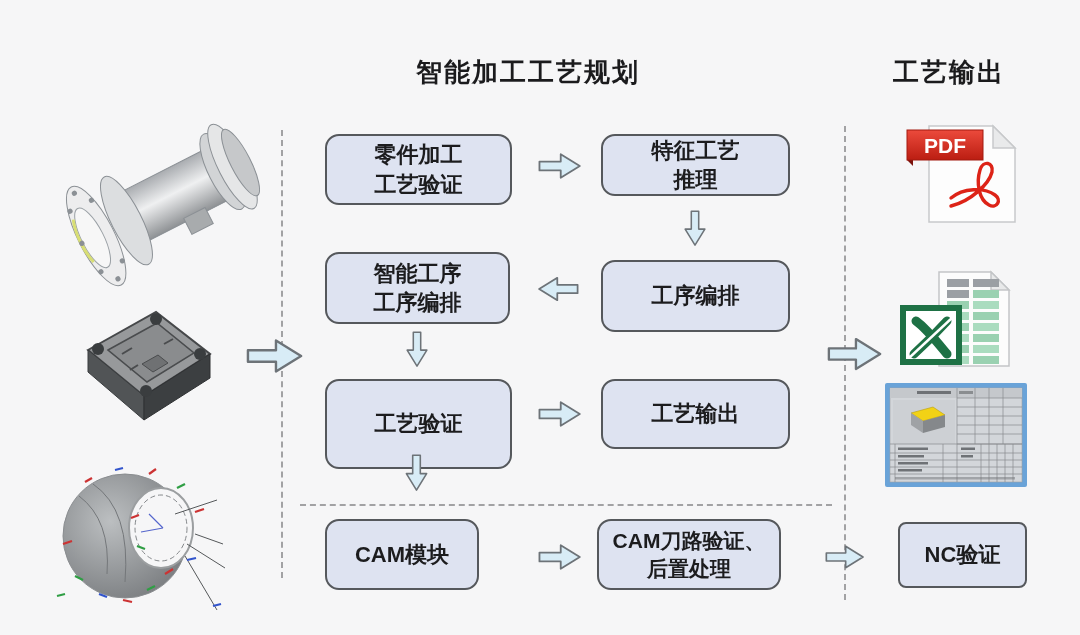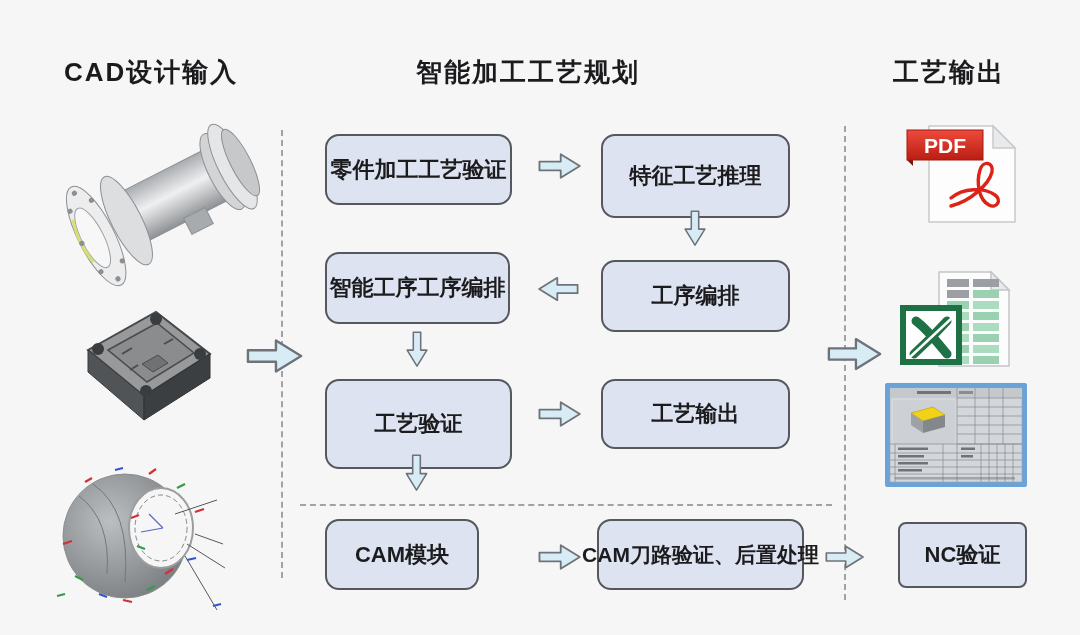--- a/index.html
+++ b/index.html
@@ -9,66 +9,65 @@
     font-family:"Liberation Sans","DejaVu Sans",sans-serif;
   }
   .hdr{
     position:absolute;font-size:26px;font-weight:bold;color:#1b1b1d;
     letter-spacing:2px;white-space:nowrap;
   }
   .vdash{position:absolute;width:0;border-left:2px dashed #a2a2a4;}
   .hdash{position:absolute;height:0;border-top:2px dashed #a2a2a4;}
   .fbox{
     position:absolute;background:#dee3f1;border:2.5px solid #55585c;
-    border-radius:14px;display:flex;flex-direction:row;align-items:center;
+    border-radius:14px;display:flex;flex-direction:column;align-items:center;
     justify-content:center;font-weight:bold;font-size:22px;color:#1c1c1e;
     line-height:1.32;text-align:center;box-sizing:border-box;white-space:nowrap;
   }
   .arrow{position:absolute;display:block;}
   .arrow polygon{fill:#d8ecf6;stroke:#6d7378;stroke-width:2.5;stroke-linejoin:round;}
   .art{position:absolute;display:block;}
 </style>
 </head>
 <body>
 
 <div class="canvas">
 
-  <div class="hdr" style="left:64px;top:55px">CAD设计输入</div>
   <div class="hdr" style="left:416px;top:55px">智能加工工艺规划</div>
   <div class="hdr" style="left:893px;top:55px">工艺输出</div>
 
   <div class="vdash" style="left:281px;top:130px;height:448px"></div>
   <div class="vdash" style="left:844px;top:126px;height:474px"></div>
   <div class="hdash" style="left:300px;top:504px;width:532px"></div>
 
   <div class="fbox" style="left:325px;top:134px;width:187px;height:71px">
     <span>零件加工</span>
     <span>工艺验证</span>
   </div>
-  <div class="fbox" style="left:601px;top:134px;width:189px;height:84px">
+  <div class="fbox" style="left:601px;top:134px;width:189px;height:62px">
     <span>特征工艺</span>
     <span>推理</span>
   </div>
   <div class="fbox" style="left:325px;top:252px;width:185px;height:72px">
     <span>智能工序</span>
     <span>工序编排</span>
   </div>
   <div class="fbox" style="left:601px;top:260px;width:189px;height:72px">
     <span>工序编排</span>
   </div>
   <div class="fbox" style="left:325px;top:379px;width:187px;height:90px">
     <span>工艺验证</span>
   </div>
   <div class="fbox" style="left:601px;top:379px;width:189px;height:70px">
     <span>工艺输出</span>
   </div>
   <div class="fbox" style="left:325px;top:519px;width:154px;height:71px">
     <span>CAM模块</span>
   </div>
-  <div class="fbox" style="left:597px;top:519px;width:207px;height:71px;font-size:21px">
+  <div class="fbox" style="left:597px;top:519px;width:184px;height:71px;font-size:21px">
     <span>CAM刀路验证、</span>
     <span>后置处理</span>
   </div>
   <div class="fbox" style="left:898px;top:522px;width:129px;height:66px;border-radius:8px">
     <span>NC验证</span>
   </div>
 
   <svg class="arrow" style="left:538px;top:149px;width:44px;height:34px" viewBox="0 0 60 40">
       <polygon points="2,14 31,14 31,4 57,20 31,36 31,26 2,26"></polygon>
     </svg>

